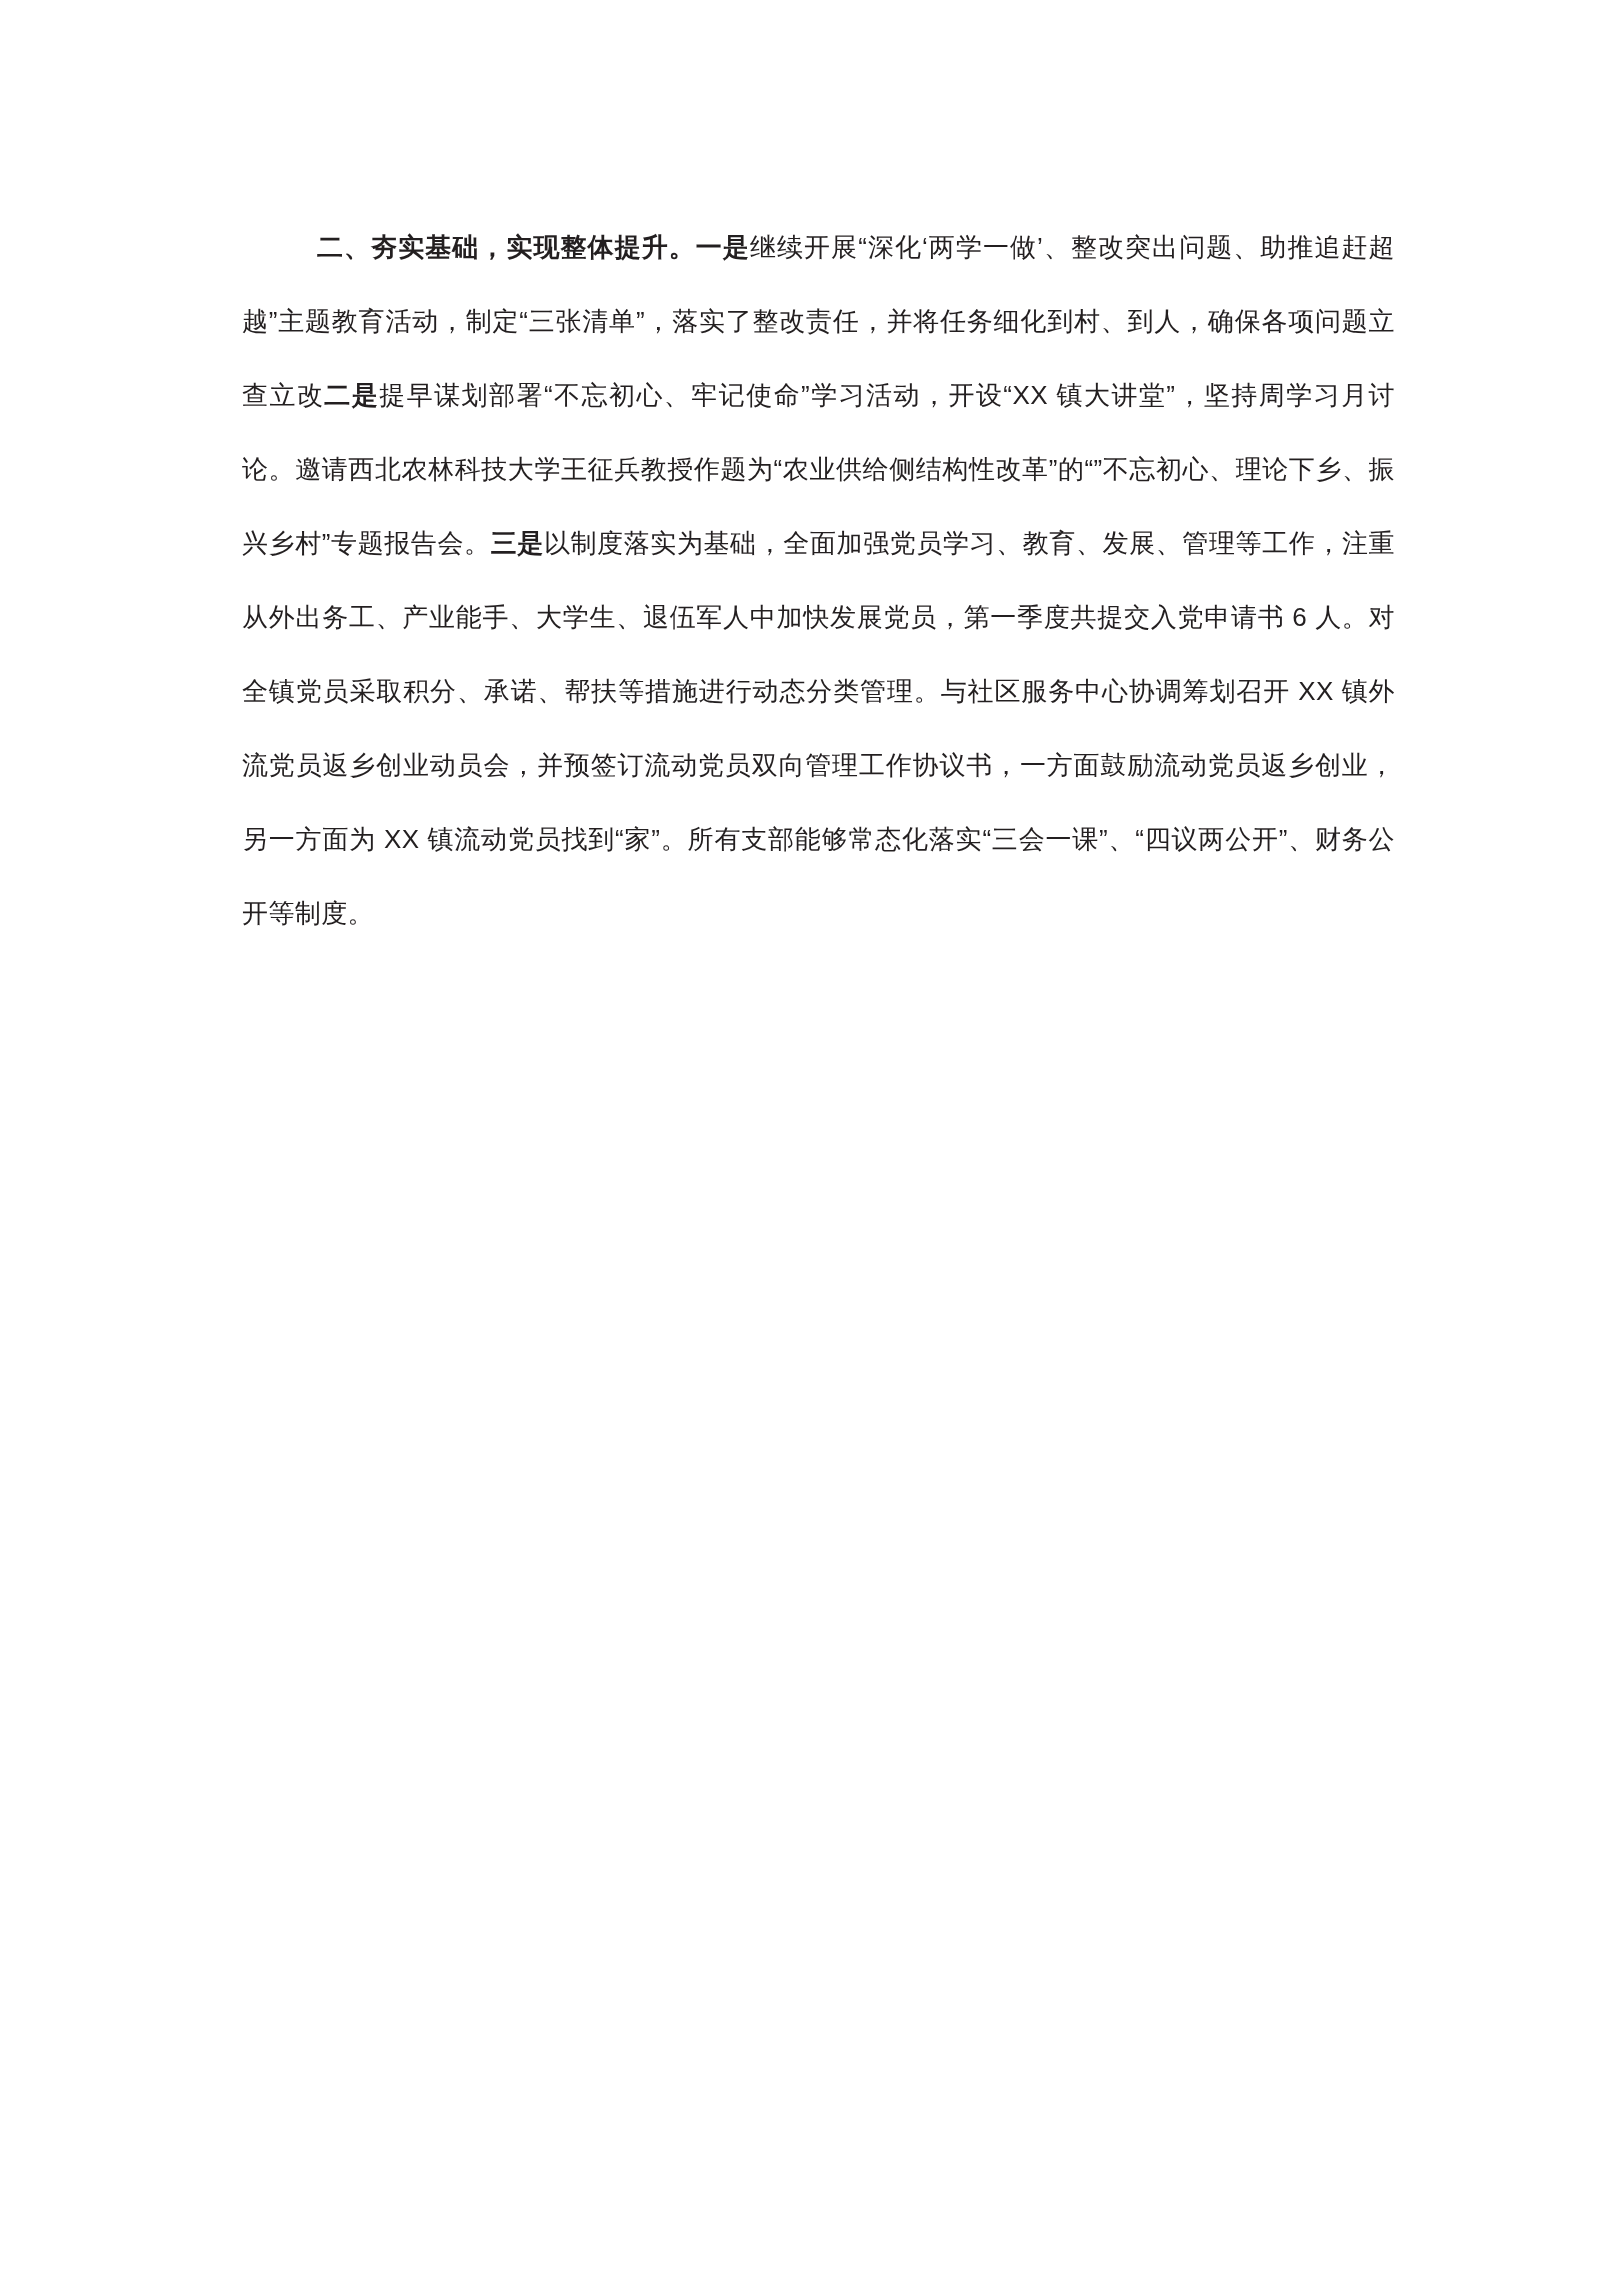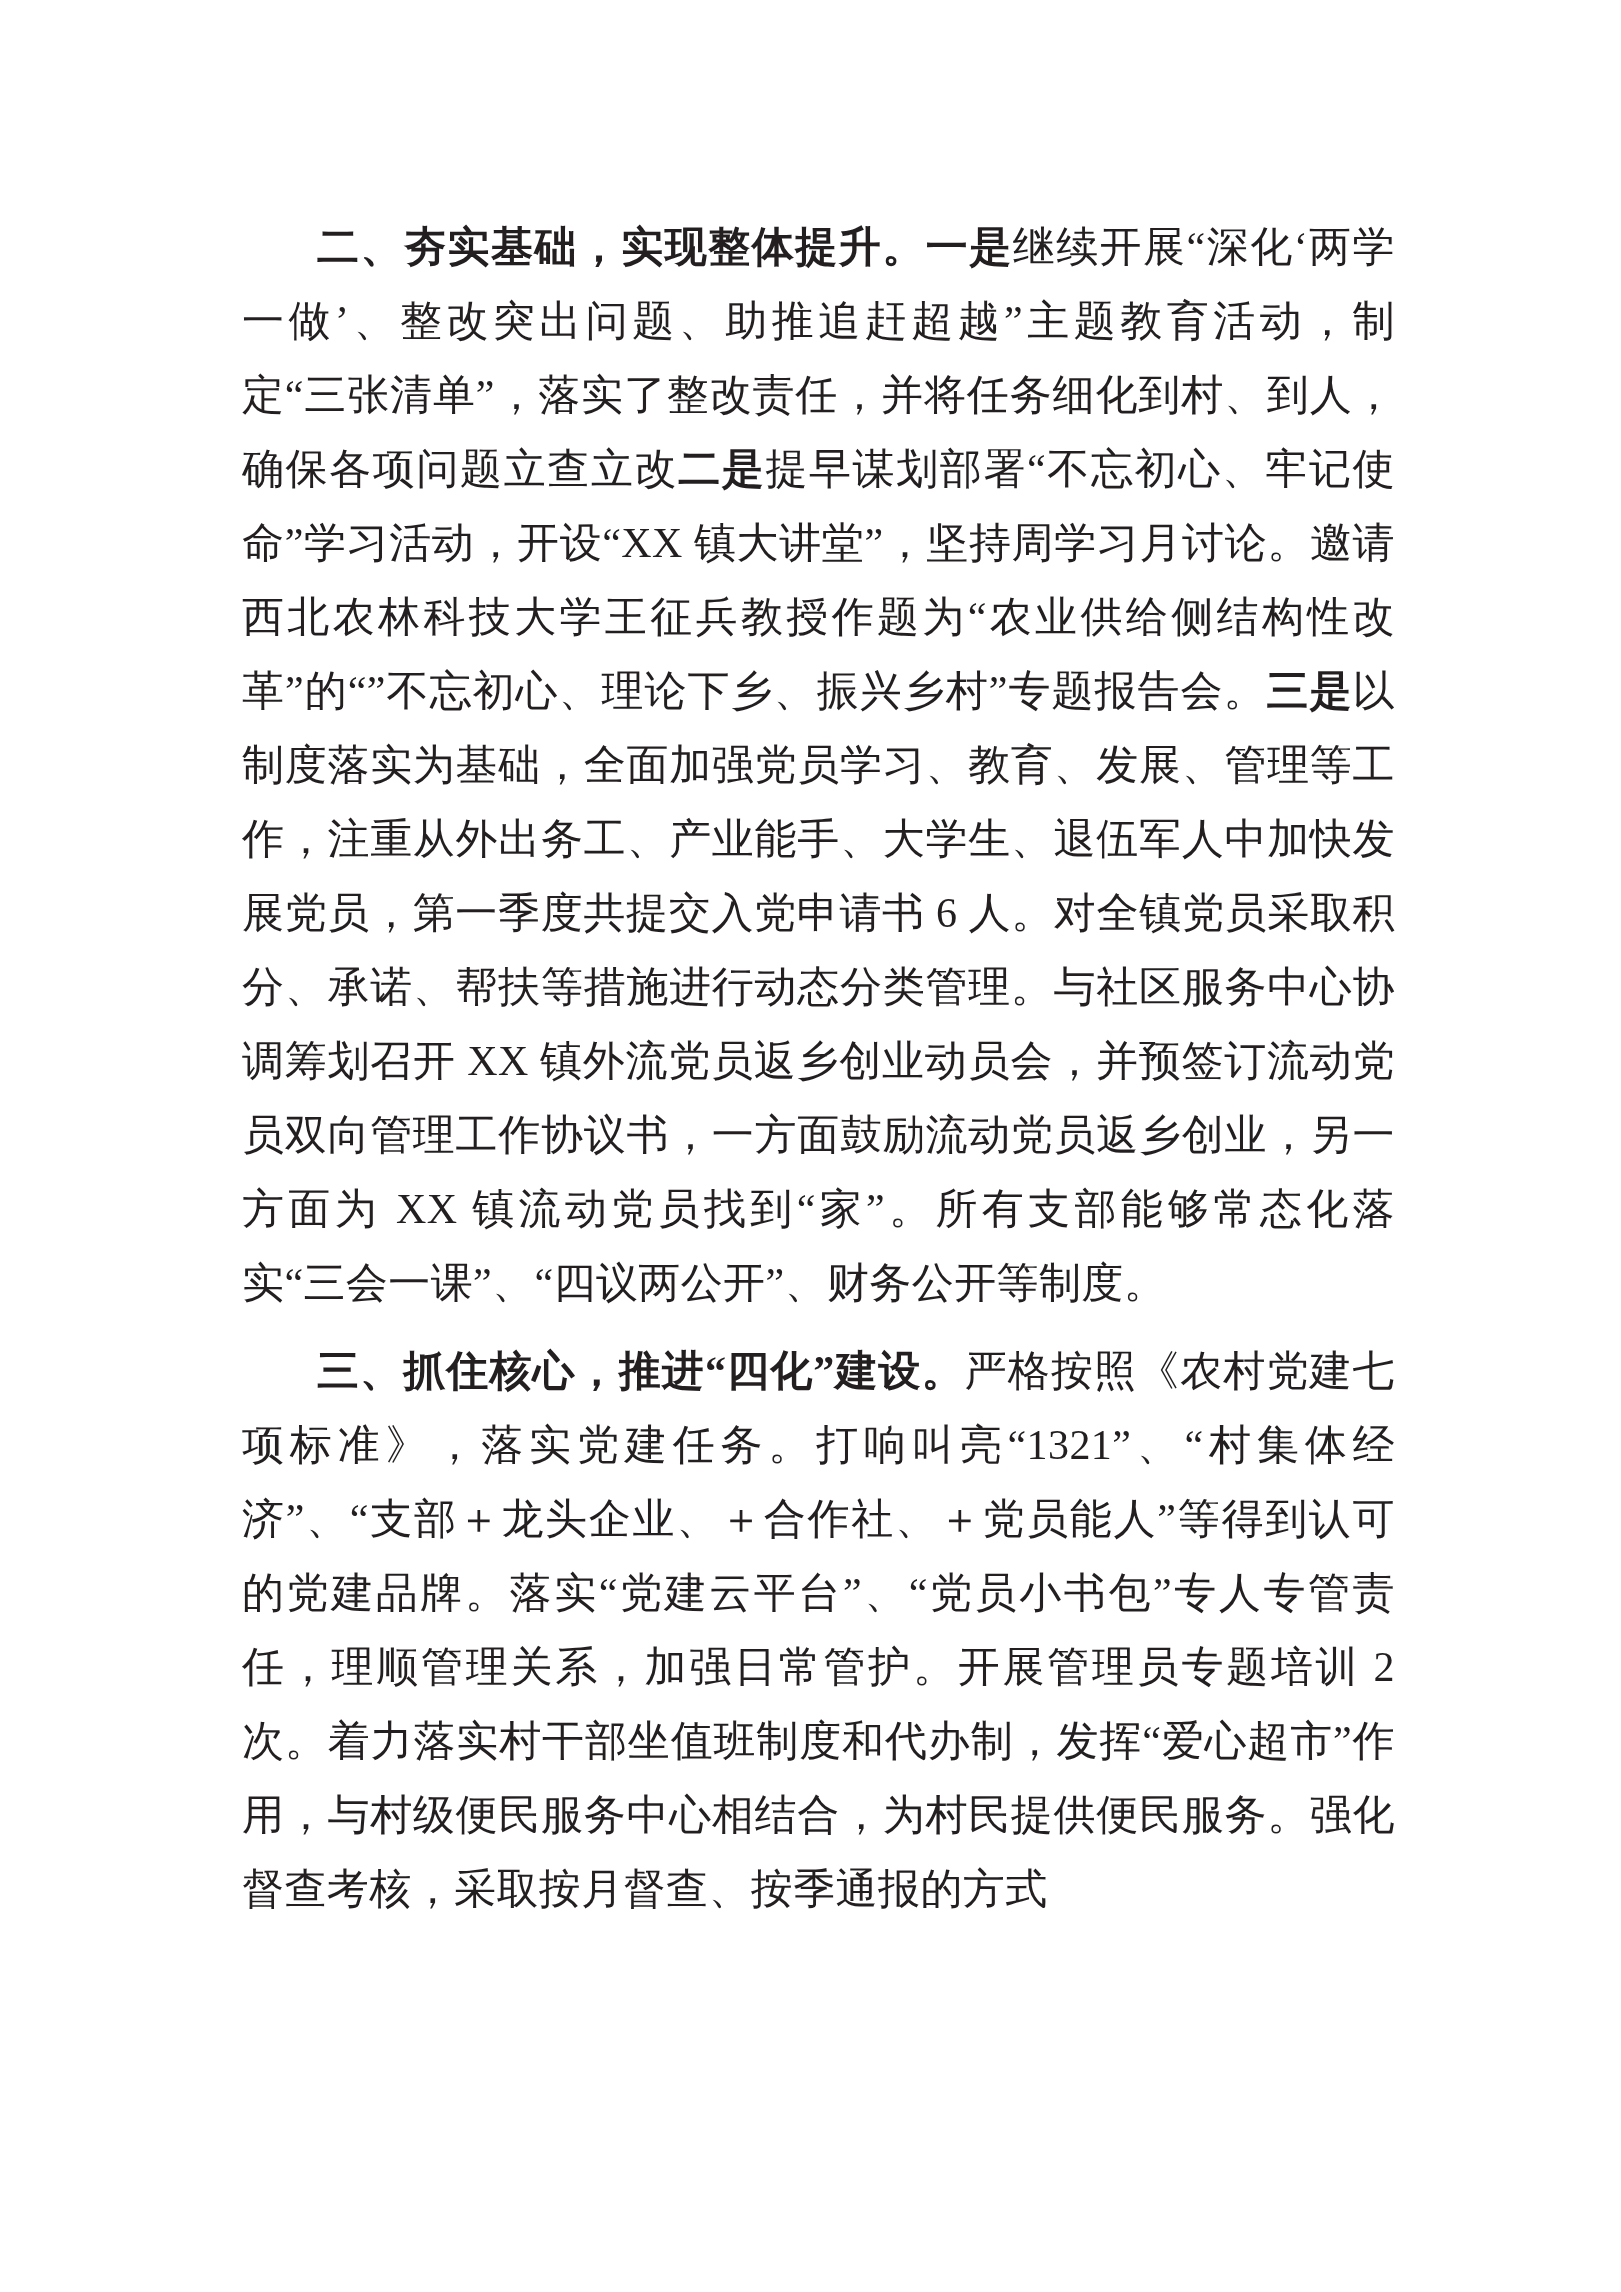--- a/index.html
+++ b/index.html
@@ -20,45 +20,43 @@
     box-sizing: border-box;
   }
   .page-body {
     position: absolute;
     left: 242px;
     top: 210px;
     width: 1153px;
   }
   .para {
     margin: 0 0 13.7px 0;
-    font-size: 42px;
+    font-size: 26px;
     line-height: 74px;
     color: #231f20;
     text-align: justify;
     text-justify: inter-ideograph;
     letter-spacing: 0.4px;
     font-weight: 400;
     word-break: break-all;
-    font-family: Liberation Serif, serif;
   }
   .para.indent {
     text-indent: 75px;
   }
   .b {
     font-weight: 700;
   }
   .lastline-natural {
     text-align-last: left;
   }
 </style>
 </head>
 <body>
 
 <div class="page">
   <div class="page-body">
 
     <p class="para indent"><span class="b">二、夯实基础，实现整体提升。</span><span class="b">一是</span><span>继续开展“深化‘两学一做’、整改突出问题、助推追赶超越”主题教育活动，制定“三张清单”，落实了整改责任，并将任务细化到村、到人，确保各项问题立查立改</span><span class="b">二是</span><span>提早谋划部署“不忘初心、牢记使命”学习活动，开设“XX 镇大讲堂”，坚持周学习月讨论。邀请西北农林科技大学王征兵教授作题为“农业供给侧结构性改革”的“”不忘初心、理论下乡、振兴乡村”专题报告会。</span><span class="b">三是</span><span>以制度落实为基础，全面加强党员学习、教育、发展、管理等工作，注重从外出务工、产业能手、大学生、退伍军人中加快发展党员，第一季度共提交入党申请书 6 人。对全镇党员采取积分、承诺、帮扶等措施进行动态分类管理。与社区服务中心协调筹划召开 XX 镇外流党员返乡创业动员会，并预签订流动党员双向管理工作协议书，一方面鼓励流动党员返乡创业，另一方面为 XX 镇流动党员找到“家”。所有支部能够常态化落实“三会一课”、“四议两公开”、财务公开等制度。</span></p>
 
-    <p class="para indent lastline-natural"><span class="b">三、抓住核心，推进“四化”建设。</span><span>严格按照《农村党建七项标准》，落实党建任务。打响叫亮“1321”、“村集体经济”、“支部＋龙头企业、＋合作社、＋党员能人”等得到认可的党建品牌。落实“党建云平台”、“党员小书包”专人专管责任，理顺管理关系，加强日常管护。开展管理员专题培训 2 次。着力落实村干部坐值班制度和代办制，发挥“爱心超市”作用，与村级便民服务中心相结合，为村民提供便民服务。强化督查考核，采取按月督查、按季通报的方式</span></p>
 
   </div>
 </div>
 
 
 </body></html>

